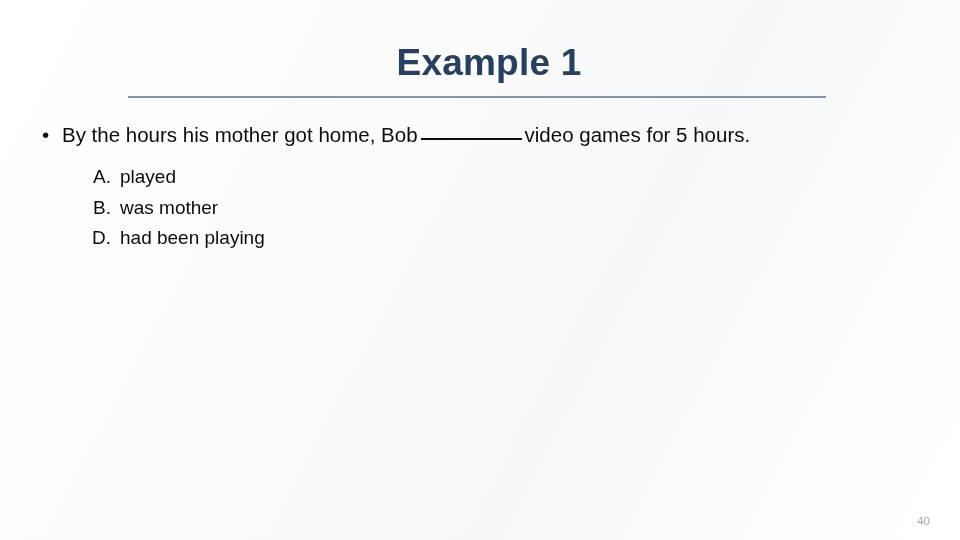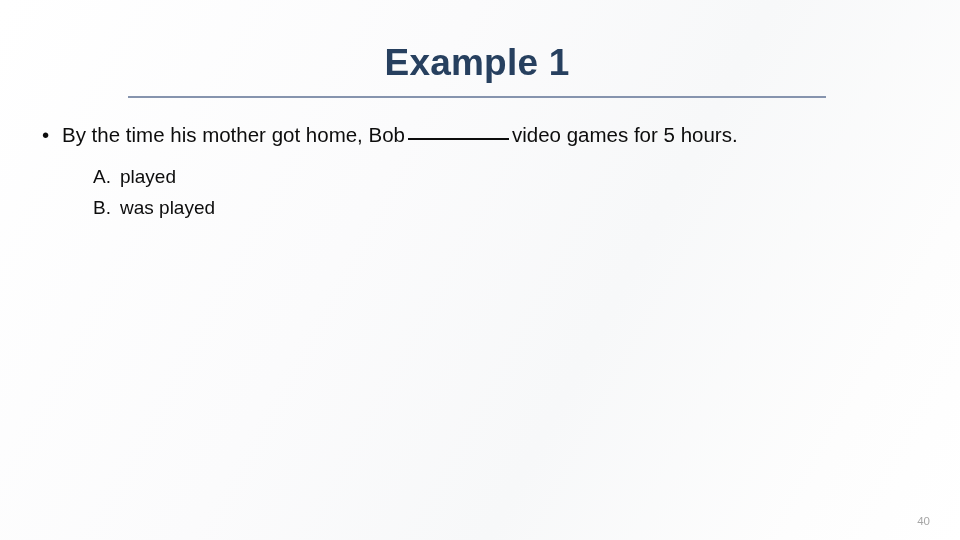--- a/index.html
+++ b/index.html
@@ -20,21 +20,21 @@
     height: 540px;
     box-sizing: border-box;
     background:
       linear-gradient(118deg, #ffffff 0%, #fbfbfc 38%, #f7f8f9 62%, #fdfdfd 86%, #ffffff 100%);
     overflow: hidden;
   }
 
   
   #title-area {
     position: absolute;
-    left: 128px;
+    left: 140px;
     top: 40px;
     width: 698px;
     height: 60px;
   }
 
   #slide-title {
     margin: 0;
     text-align: center;
     font-size: 37px;
     line-height: 46px;
@@ -134,29 +134,32 @@
 
   <div id="title-area">
     <h1 id="slide-title">Example 1</h1>
   </div>
 
   <div id="title-rule"></div>
 
   <div id="body-area">
 
     <div class="bullet-line">
-      <span class="bullet-dot">•</span><span>By the time his mother got home, Bob</span><span class="blank-fill"></span><span>video games for 5 hours.</span>
+      <span class="bullet-dot">•</span><span>By the hours his mother got home, Bob</span><span class="blank-fill"></span><span>video games for 5 hours.</span>
     </div>
 
     <ul id="options-list">
       <li class="option-row">
         <span class="option-letter">A.</span><span class="option-text">played</span>
       </li>
       <li class="option-row">
-        <span class="option-letter">B.</span><span class="option-text">was played</span>
+        <span class="option-letter">B.</span><span class="option-text">was mother</span>
+      </li>
+      <li class="option-row">
+        <span class="option-letter">D.</span><span class="option-text">had been playing</span>
       </li>
     </ul>
 
   </div>
 
   <div id="page-number">40</div>
 
 </div>
 
 </body></html>

